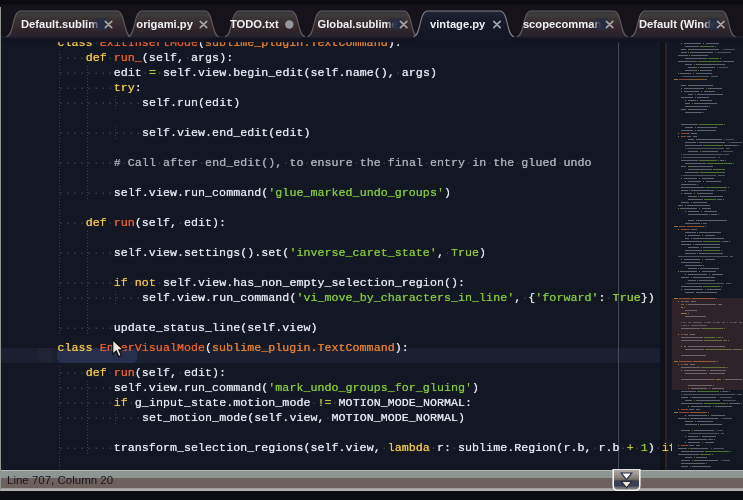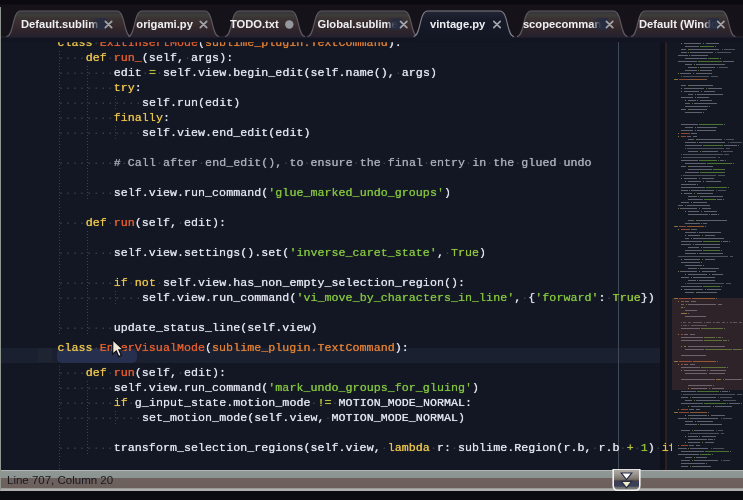--- a/index.html
+++ b/index.html
@@ -48,21 +48,20 @@
       <div class="ig" style="left:115px;top:373.5px;height:15.0px"></div>
     <div id="ruler"></div>
     <div id="selbox"></div>
     <div id="dstrip"></div>
     <div id="sline"></div>
     <div class="cl" style="top:-1.5px"><span class="k">class</span><span class="w"><i>·</i></span><span class="f">ExitInsertMode</span><span class="w">(</span><span class="i">sublime_plugin.TextCommand</span><span class="w">):</span></div>
       <div class="cl" style="top:13.5px"><span class="w"><i>·</i><i>·</i><i>·</i><i>·</i></span><span class="k">def</span><span class="w"><i>·</i></span><span class="f">run_</span><span class="w">(self,<i>·</i>args):</span></div>
       <div class="cl" style="top:28.5px"><span class="w"><i>·</i><i>·</i><i>·</i><i>·</i><i>·</i><i>·</i><i>·</i><i>·</i>edit<i>·</i></span><span class="o">=</span><span class="w"><i>·</i>self.view.begin_edit(self.name(),<i>·</i>args)</span></div>
       <div class="cl" style="top:43.5px"><span class="w"><i>·</i><i>·</i><i>·</i><i>·</i><i>·</i><i>·</i><i>·</i><i>·</i></span><span class="k">try</span><span class="w">:</span></div>
       <div class="cl" style="top:58.5px"><span class="w"><i>·</i><i>·</i><i>·</i><i>·</i><i>·</i><i>·</i><i>·</i><i>·</i><i>·</i><i>·</i><i>·</i><i>·</i>self.run(edit)</span></div>
-      <div class="cl" style="top:73.5px"><span class="w"><i>·</i><i>·</i><i>·</i><i>·</i><i>·</i><i>·</i><i>·</i><i>·</i></span><span class="k">finally</span><span class="w">:</span></div>
       <div class="cl" style="top:88.5px"><span class="w"><i>·</i><i>·</i><i>·</i><i>·</i><i>·</i><i>·</i><i>·</i><i>·</i><i>·</i><i>·</i><i>·</i><i>·</i>self.view.end_edit(edit)</span></div>
       <div class="cl" style="top:103.5px"></div>
       <div class="cl" style="top:118.5px"><span class="w"><i>·</i><i>·</i><i>·</i><i>·</i><i>·</i><i>·</i><i>·</i><i>·</i></span><span class="c">#<i>·</i>Call<i>·</i>after<i>·</i>end_edit(),<i>·</i>to<i>·</i>ensure<i>·</i>the<i>·</i>final<i>·</i>entry<i>·</i>in<i>·</i>the<i>·</i>glued<i>·</i>undo</span></div>
       <div class="cl" style="top:148.5px"><span class="w"><i>·</i><i>·</i><i>·</i><i>·</i><i>·</i><i>·</i><i>·</i><i>·</i>self.view.run_command(</span><span class="s">'glue_marked_undo_groups'</span><span class="w">)</span></div>
       <div class="cl" style="top:163.5px"></div>
       <div class="cl" style="top:178.5px"><span class="w"><i>·</i><i>·</i><i>·</i><i>·</i></span><span class="k">def</span><span class="w"><i>·</i></span><span class="f">run</span><span class="w">(self,<i>·</i>edit):</span></div>
       <div class="cl" style="top:208.5px"><span class="w"><i>·</i><i>·</i><i>·</i><i>·</i><i>·</i><i>·</i><i>·</i><i>·</i>self.view.settings().set(</span><span class="s">'inverse_caret_state'</span><span class="w">,<i>·</i></span><span class="n">True</span><span class="w">)</span></div>
       <div class="cl" style="top:223.5px"></div>
       <div class="cl" style="top:238.5px"><span class="w"><i>·</i><i>·</i><i>·</i><i>·</i><i>·</i><i>·</i><i>·</i><i>·</i></span><span class="k">if</span><span class="w"><i>·</i></span><span class="k">not</span><span class="w"><i>·</i>self.view.has_non_empty_selection_region():</span></div>
       <div class="cl" style="top:253.5px"><span class="w"><i>·</i><i>·</i><i>·</i><i>·</i><i>·</i><i>·</i><i>·</i><i>·</i><i>·</i><i>·</i><i>·</i><i>·</i>self.view.run_command(</span><span class="s">'vi_move_by_characters_in_line'</span><span class="w">,<i>·</i>{</span><span class="s">'forward'</span><span class="w">:<i>·</i></span><span class="n">True</span><span class="w">})</span></div>

